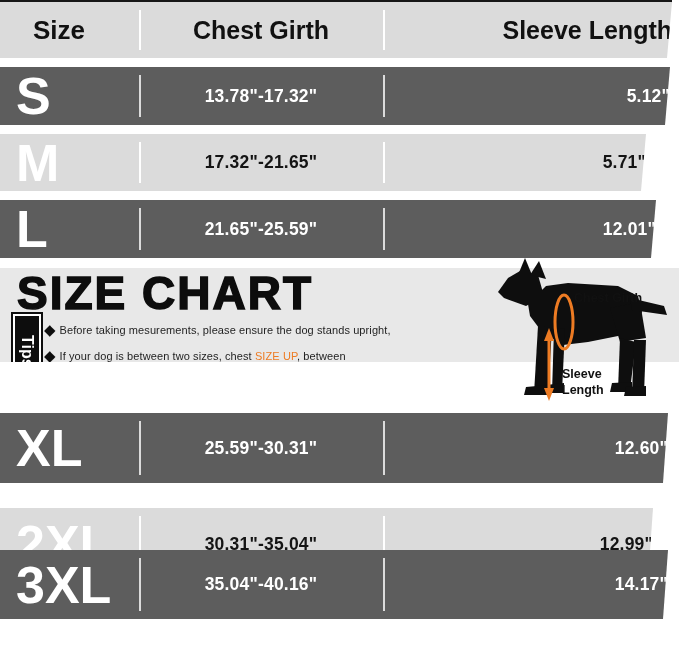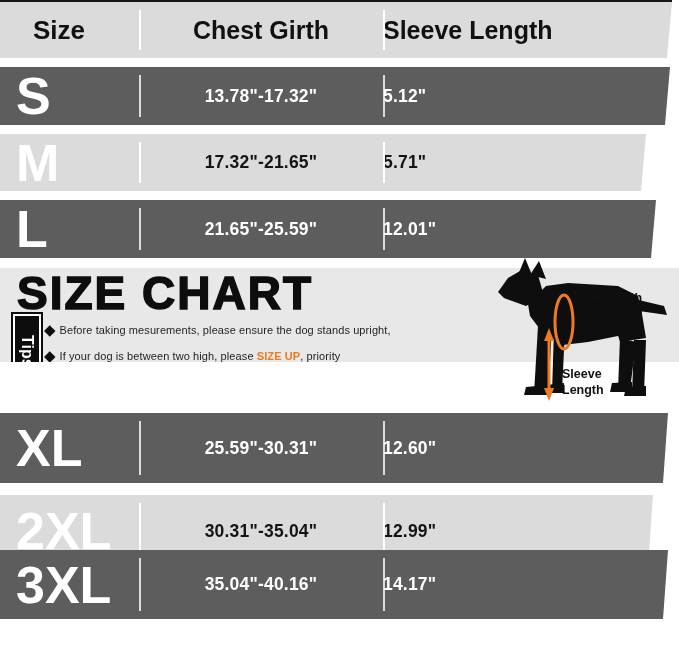--- a/index.html
+++ b/index.html
@@ -10,38 +10,38 @@
   .topline{position:absolute;left:0;top:0;width:672px;height:3px;background:#161616;}
   .band{
     position:absolute;left:0;display:flex;align-items:center;
     clip-path:polygon(0 0,100% 0,calc(100% - 5px) 100%,0 100%);
   }
   .band.dark{background:#5d5d5d;color:#fff;}
   .band.light{background:#dbdbdb;color:#141414;}
   .band.head{background:#dbdbdb;color:#111;}
   .col-size{width:139px;box-sizing:border-box;padding-left:16px;}
   .col-chest{width:244px;text-align:center;}
-  .col-sleeve{flex:1;text-align:left;}
+  .col-sleeve{flex:1;text-align:right;}
   .head .col-size{font-size:26px;font-weight:700;padding-left:33px;}
   .head .col-chest,.head .col-sleeve{font-size:25px;font-weight:700;}
   .size-letter{font-size:52px;font-weight:700;line-height:1;letter-spacing:0;}
   .val{font-size:17.5px;font-weight:700;letter-spacing:.2px;}
   .divider{position:absolute;width:2px;}
   .band .divider{top:8px;bottom:8px;}
   .band.dark .divider{background:rgba(255,255,255,.78);}
   .band.light .divider,.band.head .divider{background:#fff;}
   .d1{left:139px;} .d2{left:383px;}
 
   
   .r-head{top:2px;height:56px;width:672px;}
   .r-s  {top:67px; height:58px;width:670px;}
   .r-m  {top:134px;height:57px;width:646px;}
   .r-l  {top:200px;height:58px;width:656px;}
   .r-xl {top:413px;height:70px;width:668px;}
-  .r-2xl{top:495px;height:72px;width:653px;}
+  .r-2xl{top:508px;height:72px;width:653px;}
   .r-3xl{top:550px;height:69px;width:668px;}
 
   
   .section{
     position:absolute;left:0;top:268px;width:672px;height:94px;background:#e8e8e8;
     clip-path:polygon(0 0,100% 0,calc(100% - 4px) 100%,0 100%);
     padding-left:43px;
   }
   .sc-title{
     position:absolute;left:17px;top:2px;font-size:46px;font-weight:700;
@@ -54,21 +54,21 @@
     display:flex;align-items:center;justify-content:center;
   }
   .tips-box span{
     color:#fff;font-weight:700;font-size:16px;transform:rotate(90deg);white-space:nowrap;
   }
   .bullets{position:absolute;left:44px;top:52px;width:440px;color:#1e1e1e;}
   .bullet{display:flex;margin-bottom:6px;}
   .bullet .diamond{font-size:15px;line-height:20px;margin-right:4px;color:#0d0d0d;}
   .bullet .btext{font-size:11px;line-height:20px;font-weight:400;letter-spacing:.1px;}
   .bline{display:block;}
-  .hl{color:#ed7b23;font-weight:700;text-align:center;}
+  .hl{color:#ed7b23;font-weight:400;text-align:center;}
 
   
   .dog-svg{position:absolute;left:468px;top:256px;z-index:2;}
   .diag-label{font-family:"Liberation Sans",sans-serif;font-weight:700;fill:#111;}
 </style>
 </head>
 <body>
 
 <div id="stage">
   <div class="topline"></div>
@@ -113,21 +113,21 @@
     <div class="bullets">
       <div class="bullet">
         <span class="diamond">◆</span>
         <span class="btext">
           <span class="bline">Before taking mesurements, please ensure the dog stands upright,</span>
         </span>
       </div>
       <div class="bullet">
         <span class="diamond">◆</span>
         <span class="btext">
-          <span class="bline"><span>If your dog is between two high, please </span><span class="hl">SIZE UP</span><span>, priority</span></span>
+          <span class="bline"><span>If your dog is between two sizes, chest </span><span class="hl">SIZE UP</span><span>, between</span></span>
           <span class="bline"><span>follows the </span><span class="hl">CHEST GIRTH</span><span>.</span></span>
         </span>
       </div>
     </div>
   </div>
 
   <svg class="dog-svg" width="207" height="146" viewBox="0 0 207 146">
     <g fill="#0e0e0e">
 
       <path d="M30,36 L40,22 L52,15 L70,19 L76,40 L58,50 L36,42 Z"></path>

